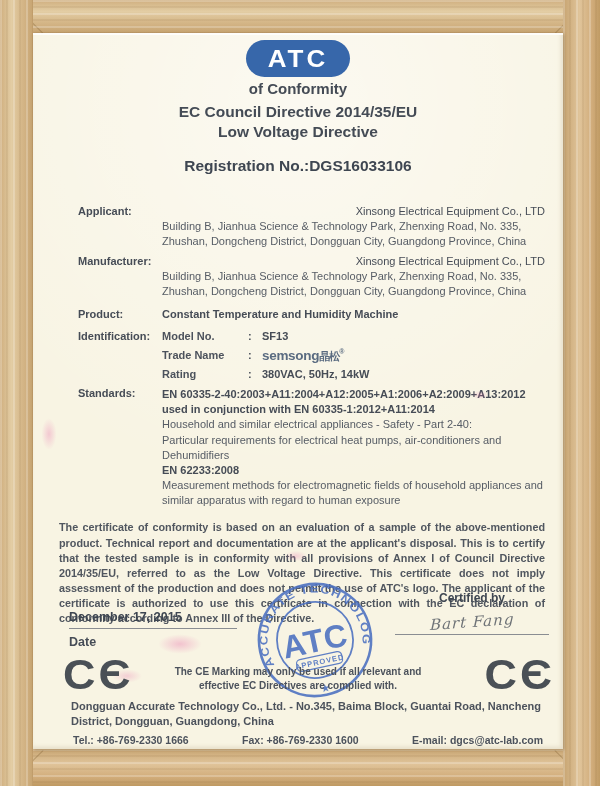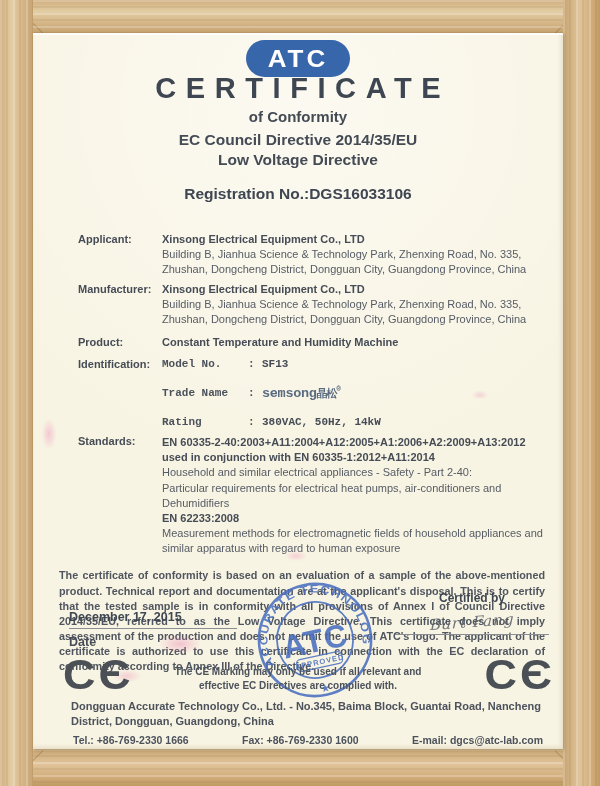--- a/index.html
+++ b/index.html
@@ -58,24 +58,24 @@
   }
   .cert-sub { text-align:center; font-size:15px; font-weight:bold; color:#444b55; margin-top:3px; }
   .directive1 { text-align:center; font-size:15.5px; font-weight:bold; color:#444b55; margin-top:6px; }
   .directive2 { text-align:center; font-size:15.5px; font-weight:bold; color:#444b55; margin-top:2px; }
   .registration { text-align:center; font-size:15.5px; font-weight:bold; color:#3e4651; margin-top:16px; }
 
   
   .fields { margin:30px 18px 0 45px; color:#4c525c; }
   .frow { display:grid; grid-template-columns:84px 1fr; margin-bottom:7px; }
   .flabel { font-weight:bold; font-size:11px; color:#464c56; }
-  .fname { font-weight:bold; font-size:11px; color:#464c56; }
+  .fname { font-weight:normal; font-size:11px; color:#464c56;text-align:right; }
   .faddr { font-size:11px; line-height:1.32; color:#565c65; margin-top:2px; }
   .fvalue-bold { font-weight:bold; font-size:11px; color:#464c56; }
-  .ident-grid { display:grid; grid-template-columns:86px 14px 1fr; row-gap:14px; align-items:center;font-family:Liberation Mono, monospace; }
+  .ident-grid { display:grid; grid-template-columns:86px 14px 1fr; row-gap:4px; align-items:center; }
   .ident-grid .il { font-weight:bold; font-size:11px; }
   .ident-grid .ic { font-weight:bold; font-size:11px; text-align:left; }
   .trade-logo { font-weight:bold; color:#5a6b80; font-size:13.5px; letter-spacing:-.3px; }
   .trade-cjk { font-size:11px; letter-spacing:-1px; }
   .trade-reg { font-size:7px; vertical-align:super; }
   .std-lines { font-size:11px; line-height:1.38; color:#565c65; }
   .std-lines .b { font-weight:bold; color:#464c56; }
 
   
   .declaration {
@@ -136,21 +136,20 @@
 
     <div class="smudge" style="left:118px;top:598px;width:58px;height:26px;background:radial-gradient(closest-side,rgba(233,120,175,.40),transparent 75%);"></div>
     <div class="smudge" style="left:6px;top:380px;width:20px;height:42px;background:radial-gradient(closest-side,rgba(233,120,175,.35),transparent 75%);"></div>
     <div class="smudge" style="left:248px;top:516px;width:30px;height:14px;background:radial-gradient(closest-side,rgba(233,120,175,.30),transparent 75%);"></div>
     <div class="smudge" style="left:436px;top:356px;width:22px;height:12px;background:radial-gradient(closest-side,rgba(233,120,175,.28),transparent 75%);"></div>
     <div class="smudge" style="left:74px;top:634px;width:40px;height:18px;background:radial-gradient(closest-side,rgba(233,120,175,.30),transparent 75%);"></div>
 
     <div class="logo-pill" style="background:#3767aa;">
       <span>ATC</span>
     </div>
-    <div class="cert-title">CERTIFICATE</div>
     <div class="cert-sub">of Conformity</div>
     <div class="directive1">EC Council Directive 2014/35/EU</div>
     <div class="directive2">Low Voltage Directive</div>
     <div class="registration">Registration No.:DGS16033106</div>
 
     <div class="fields">
       <div class="frow">
         <div class="flabel">Applicant:</div>
         <div>
           <div class="fname">Xinsong Electrical Equipment Co., LTD</div>

